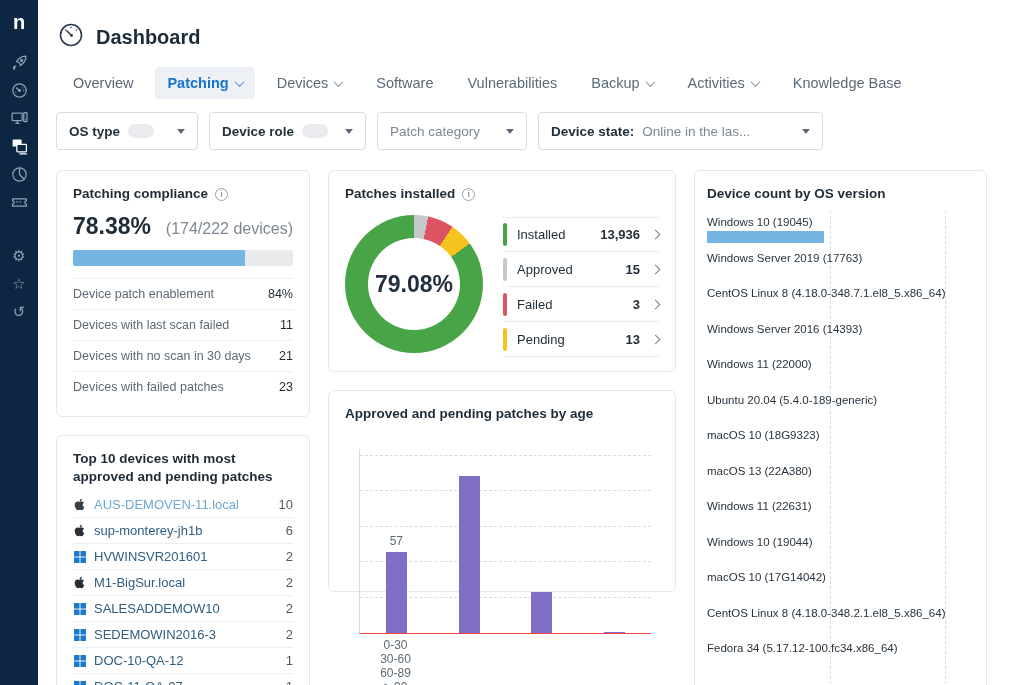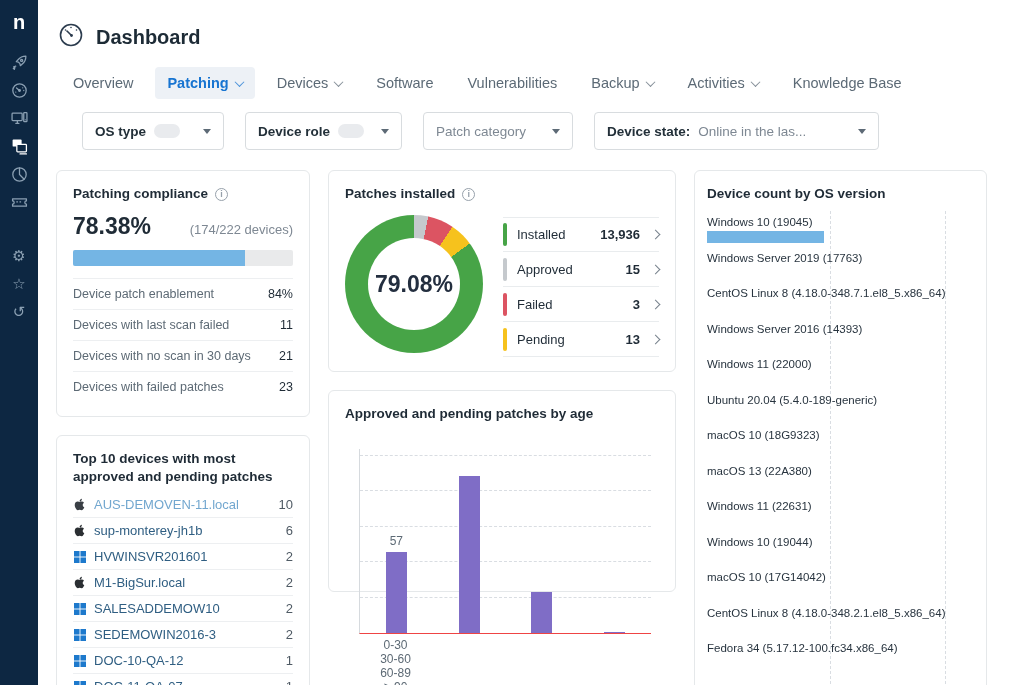--- a/index.html
+++ b/index.html
@@ -25,21 +25,21 @@
 
   
   .tabs { display:flex; align-items:center; gap:10px; padding-left:23px; height:38px; }
   .tab { display:flex; align-items:center; gap:7px; padding:8px 12px; font-size:14.5px;
          color:#5c6a76; border-radius:4px; cursor:pointer; white-space:nowrap; }
   .tab.active { color:#1774d1; font-weight:bold; background:#edf1f6; }
   .caret-chev { width:7px; height:7px; border-right:1.5px solid currentColor; border-bottom:1.5px solid currentColor;
                 transform:rotate(45deg) translate(-1px,-1px); opacity:.75; }
 
   
-  .filters { display:flex; gap:21px; padding:10px 0 0 18px;margin-left:26px; }
+  .filters { display:flex; gap:11px; padding:10px 0 0 18px; }
   .filter { display:flex; align-items:center; gap:8px; border:1px solid #d8dcdf; border-radius:4px;
             height:38px; padding:0 12px; font-size:13.5px; cursor:pointer; background:#fff; }
   .filter-label { font-weight:bold; color:#233039; }
   .filter-muted { color:#7e8893; }
   .badge-pill { width:26px; height:14px; background:#e9ebee; border-radius:7px; }
   .caret-solid { width:0; height:0; border-left:4.5px solid transparent; border-right:4.5px solid transparent;
                  border-top:5px solid #5d6a76; margin-left:6px; }
 
   
   .cards { display:flex; gap:18px; padding:20px 0 0 18px; align-items:flex-start; }
@@ -47,21 +47,21 @@
   .colA { width:254px; } .colB { width:348px; } .colC { width:293px; }
   .card { background:#fff; border:1px solid #e5e8ea; border-radius:6px; width:100%; padding:14px 16px; }
   .card-title { font-size:13.5px; font-weight:bold; color:#1f2b36; display:flex; align-items:center; gap:7px; line-height:18px; }
   .info-icon { width:13px; height:13px; border:1px solid #97a1ab; border-radius:50%; color:#97a1ab;
                font-size:9px; display:inline-flex; align-items:center; justify-content:center; cursor:pointer; }
   .info-icon::after { content:"i"; }
 
   
   .big-row { display:flex; justify-content:space-between; align-items:baseline; margin-top:10px; }
   .big-pct { font-size:23px; font-weight:bold; color:#1f2b36; }
-  .fraction { font-size:13px; color:#7e8893; }
+  .fraction { font-size:16px; color:#7e8893; }
   .progress { height:16px; background:#e9eaeb; border-radius:2px; margin-top:10px; overflow:hidden; }
   .progress-fill { height:100%; background:#74b5e4; width:0; }
   .stats { margin-top:12px; }
   .stat-row { display:flex; justify-content:space-between; align-items:center; padding:8px 0; border-top:1px solid #edeff1; font-size:12.5px; }
   .stat-label { color:#5d6a75; }
   .stat-value { font-weight:normal; color:#1f2b36; }
 
   
   .patches-body { display:flex; gap:20px; margin-top:12px; }
   .donut-wrap { position:relative; width:138px; height:138px; flex:none; }

